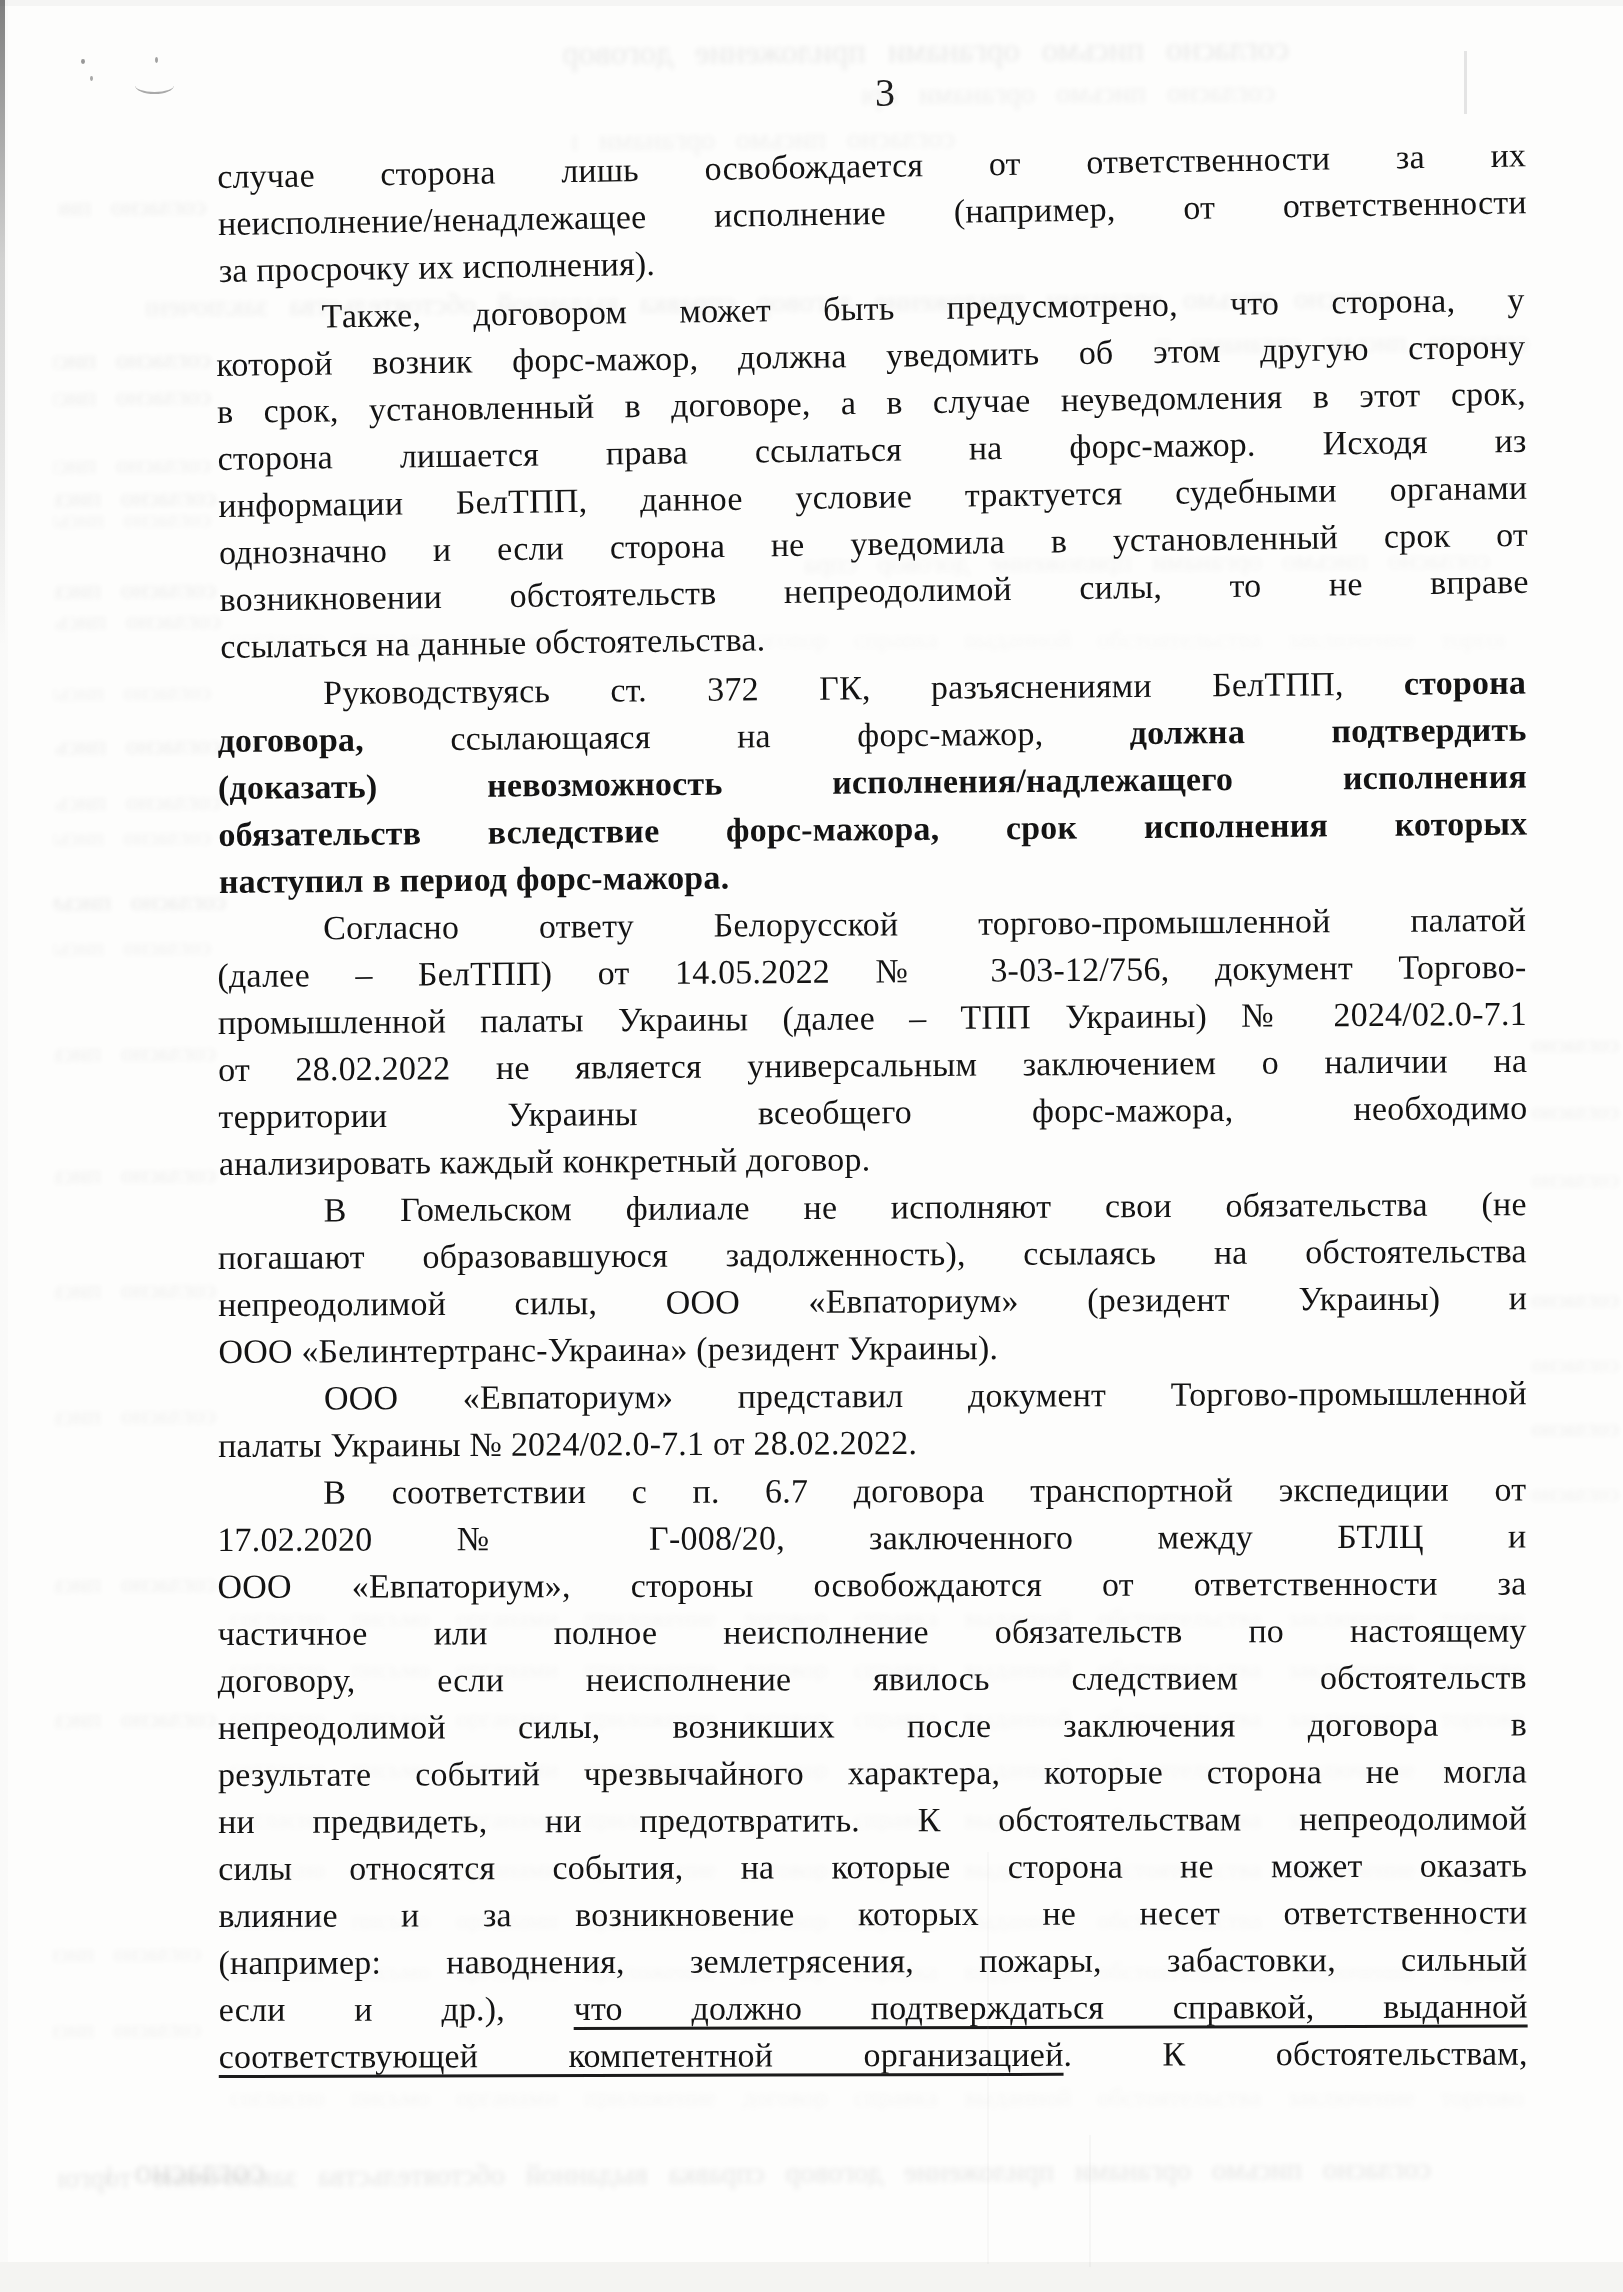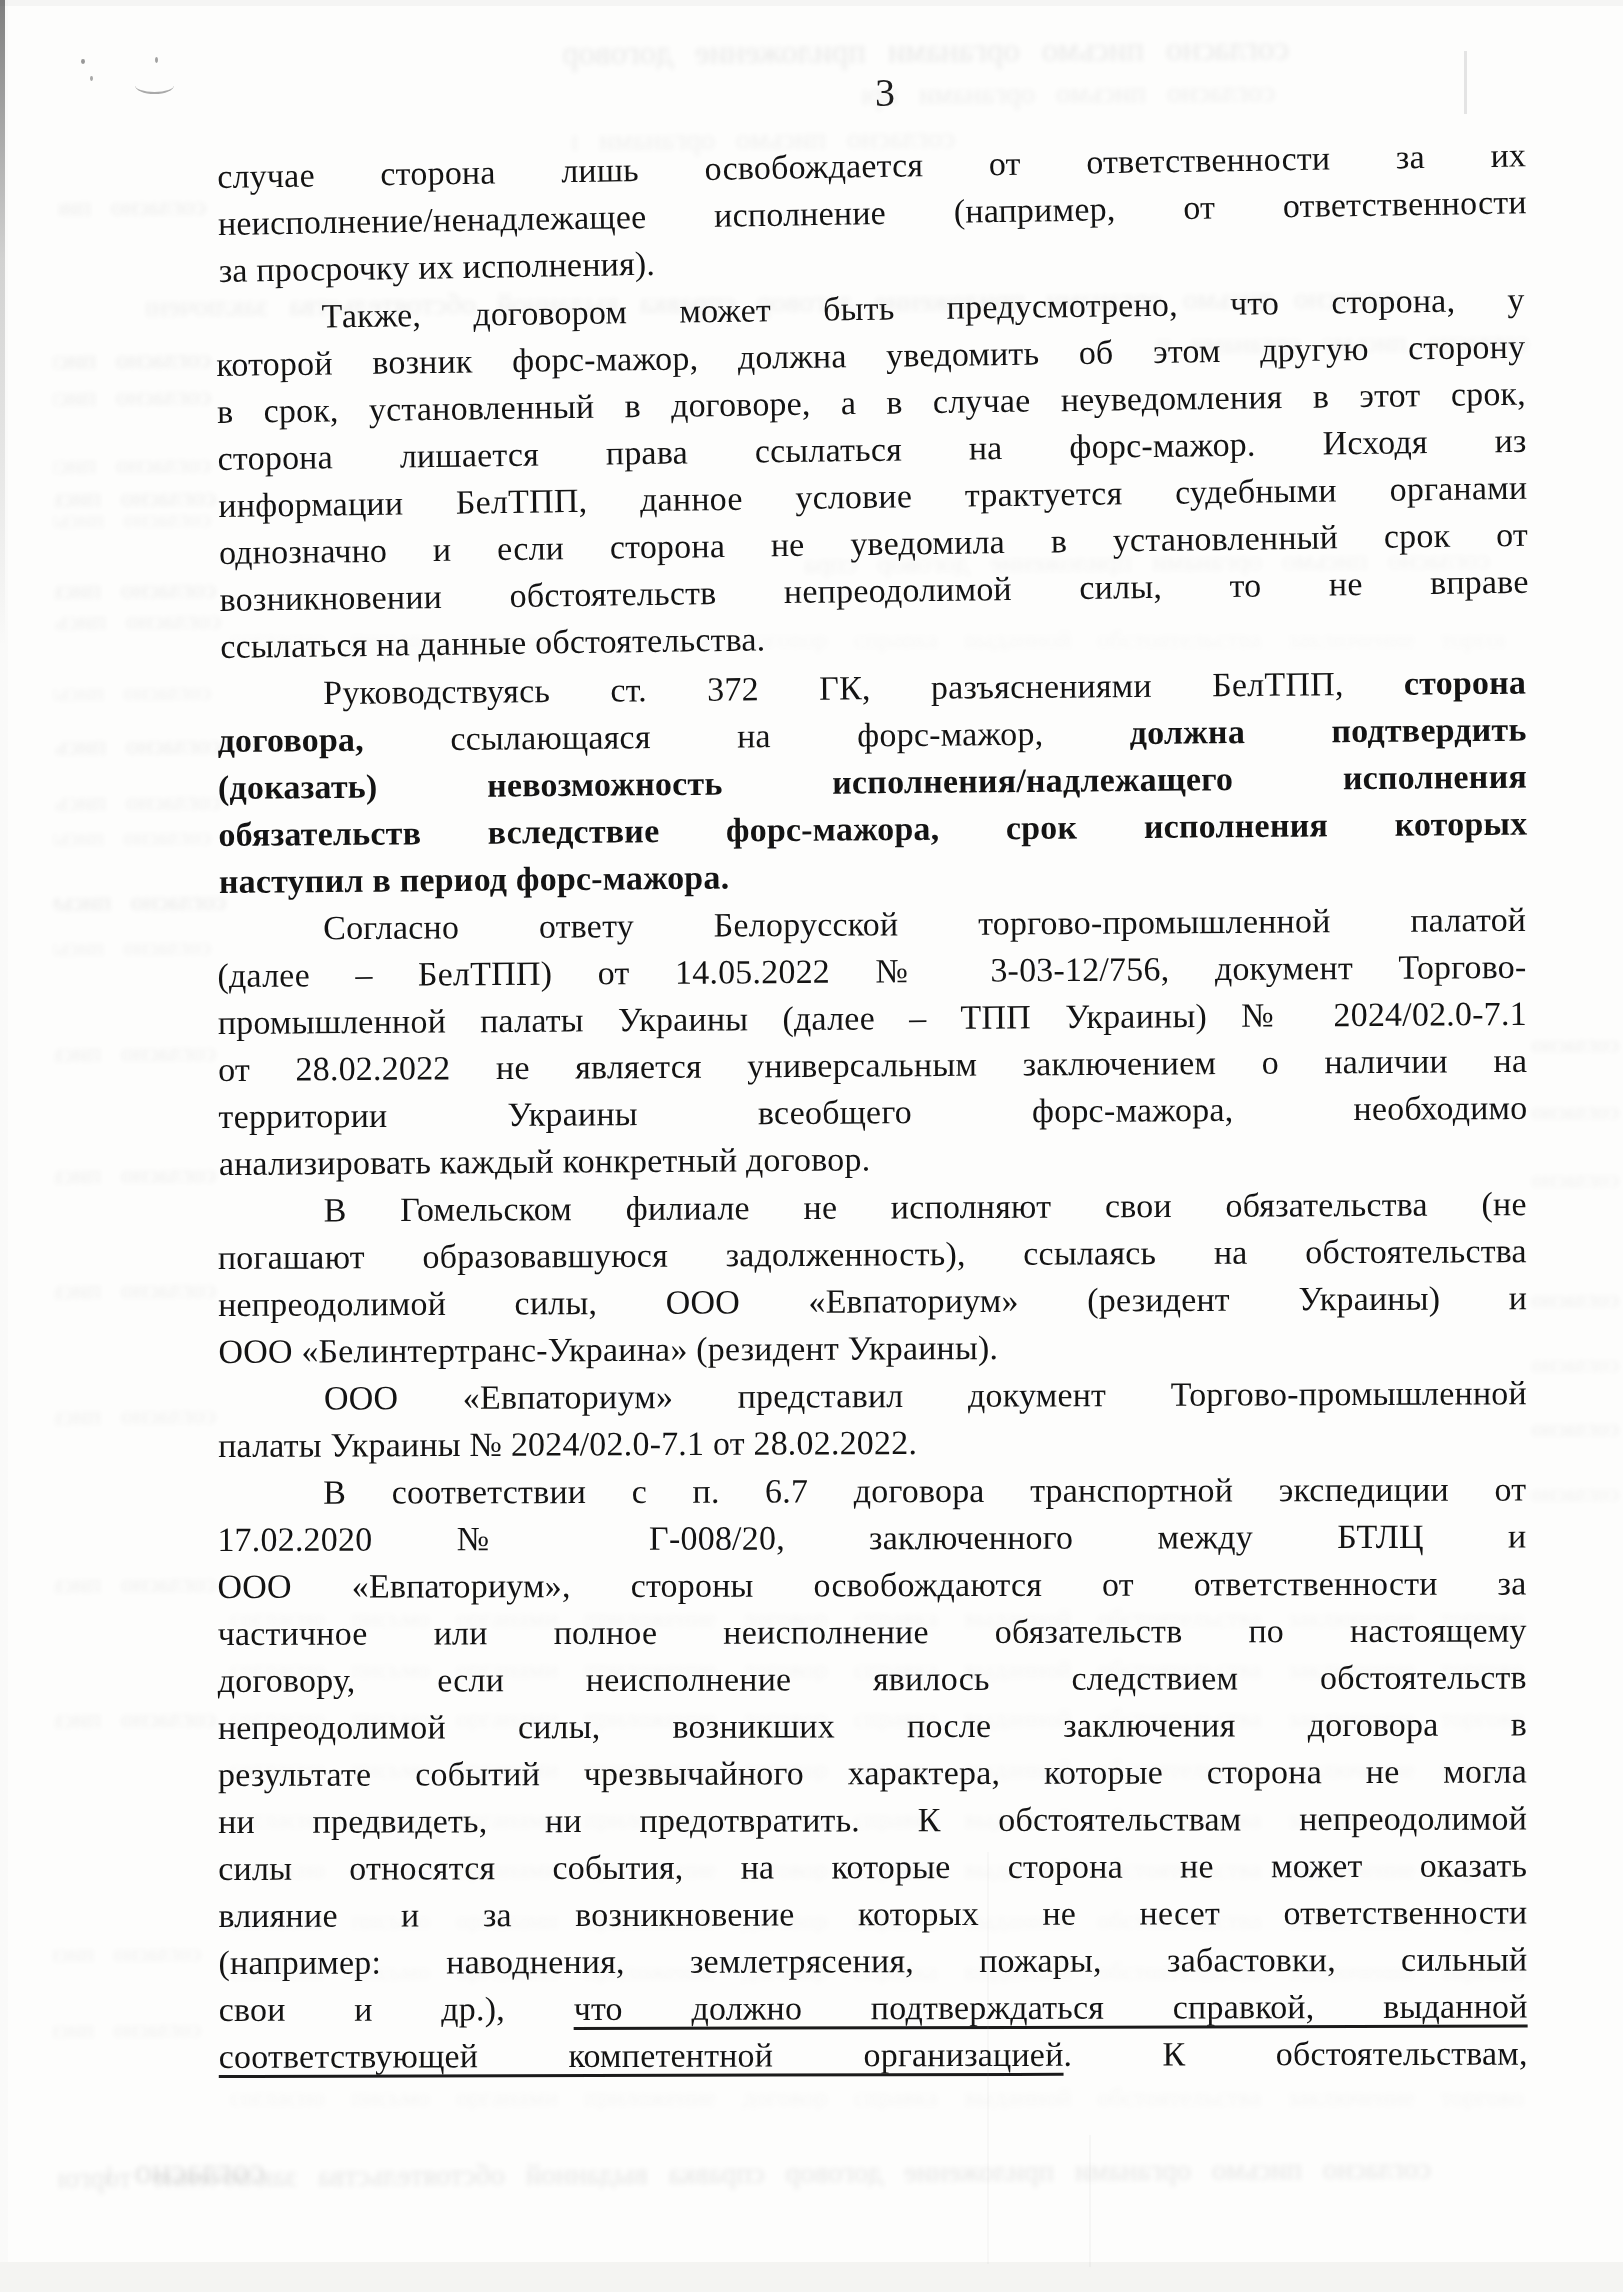--- a/index.html
+++ b/index.html
@@ -125,21 +125,21 @@
         <div class="line"><span class="seg">17.02.2020 № Г-008/20, заключенного между БТЛЦ и</span></div>
         <div class="line"><span class="seg">ООО «Евпаториум», стороны освобождаются от ответственности за</span></div>
         <div class="line"><span class="seg">частичное или полное неисполнение обязательств по настоящему</span></div>
         <div class="line"><span class="seg">договору, если неисполнение явилось следствием обстоятельств</span></div>
         <div class="line"><span class="seg">непреодолимой силы, возникших после заключения договора в</span></div>
         <div class="line"><span class="seg">результате событий чрезвычайного характера, которые сторона не могла</span></div>
         <div class="line"><span class="seg">ни предвидеть, ни предотвратить. К обстоятельствам непреодолимой</span></div>
         <div class="line"><span class="seg">силы относятся события, на которые сторона не может оказать</span></div>
         <div class="line"><span class="seg">влияние и за возникновение которых не несет ответственности</span></div>
         <div class="line"><span class="seg">(например: наводнения, землетрясения, пожары, забастовки, сильный</span></div>
-        <div class="line"><span class="seg">свои и др.), </span><span class="seg u">что должно подтверждаться справкой, выданной</span></div>
+        <div class="line"><span class="seg">если и др.), </span><span class="seg u">что должно подтверждаться справкой, выданной</span></div>
         <div class="line"><span class="seg u">соответствующей компетентной организацией</span><span class="seg">. К обстоятельствам,</span></div>
       </div>
     </div>
 
   <div id="bleed-layer">
       <div class="bleed" style="left: 564px; top: 29px; width: 725px; height: 45px; font-size: 33px; line-height: 45px; opacity: 0.11;">согласно письмо органами приложение договор справка выданной обстоятельства заключение торговой организации установлено направление палаты условие период согласно письмо органами приложение договор справка выданной обсто</div>
       <div class="bleed" style="left: 863px; top: 74px; width: 412px; height: 39px; font-size: 29px; line-height: 39px; opacity: 0.08;">согласно письмо органами приложение договор справка выданной обстоятельства заключение торговой организации установлено направление палаты условие период согласно письмо органами приложение договор справка выданной обсто</div>
       <div class="bleed" style="left: 573px; top: 122px; width: 382px; height: 35px; font-size: 29px; line-height: 35px; opacity: 0.07;">согласно письмо органами приложение договор справка выданной обстоятельства заключение торговой организации установлено направление палаты условие период согласно письмо органами приложение договор справка выданной обсто</div>
       <div class="bleed" style="left: 59px; top: 192px; width: 147px; height: 29px; font-size: 25.5px; line-height: 29px; opacity: 0.09;">согласно письмо органами приложение договор справка выданной обстоятельства заключение торговой организации установлено направление палаты условие период согласно письмо органами приложение договор справка выданной обсто</div>
       <div class="bleed" style="left: 147px; top: 286px; width: 1255px; height: 33px; font-size: 29px; line-height: 33px; opacity: 0.08;">согласно письмо органами приложение договор справка выданной обстоятельства заключение торговой организации установлено направление палаты условие период согласно письмо органами приложение договор справка выданной обсто</div>

